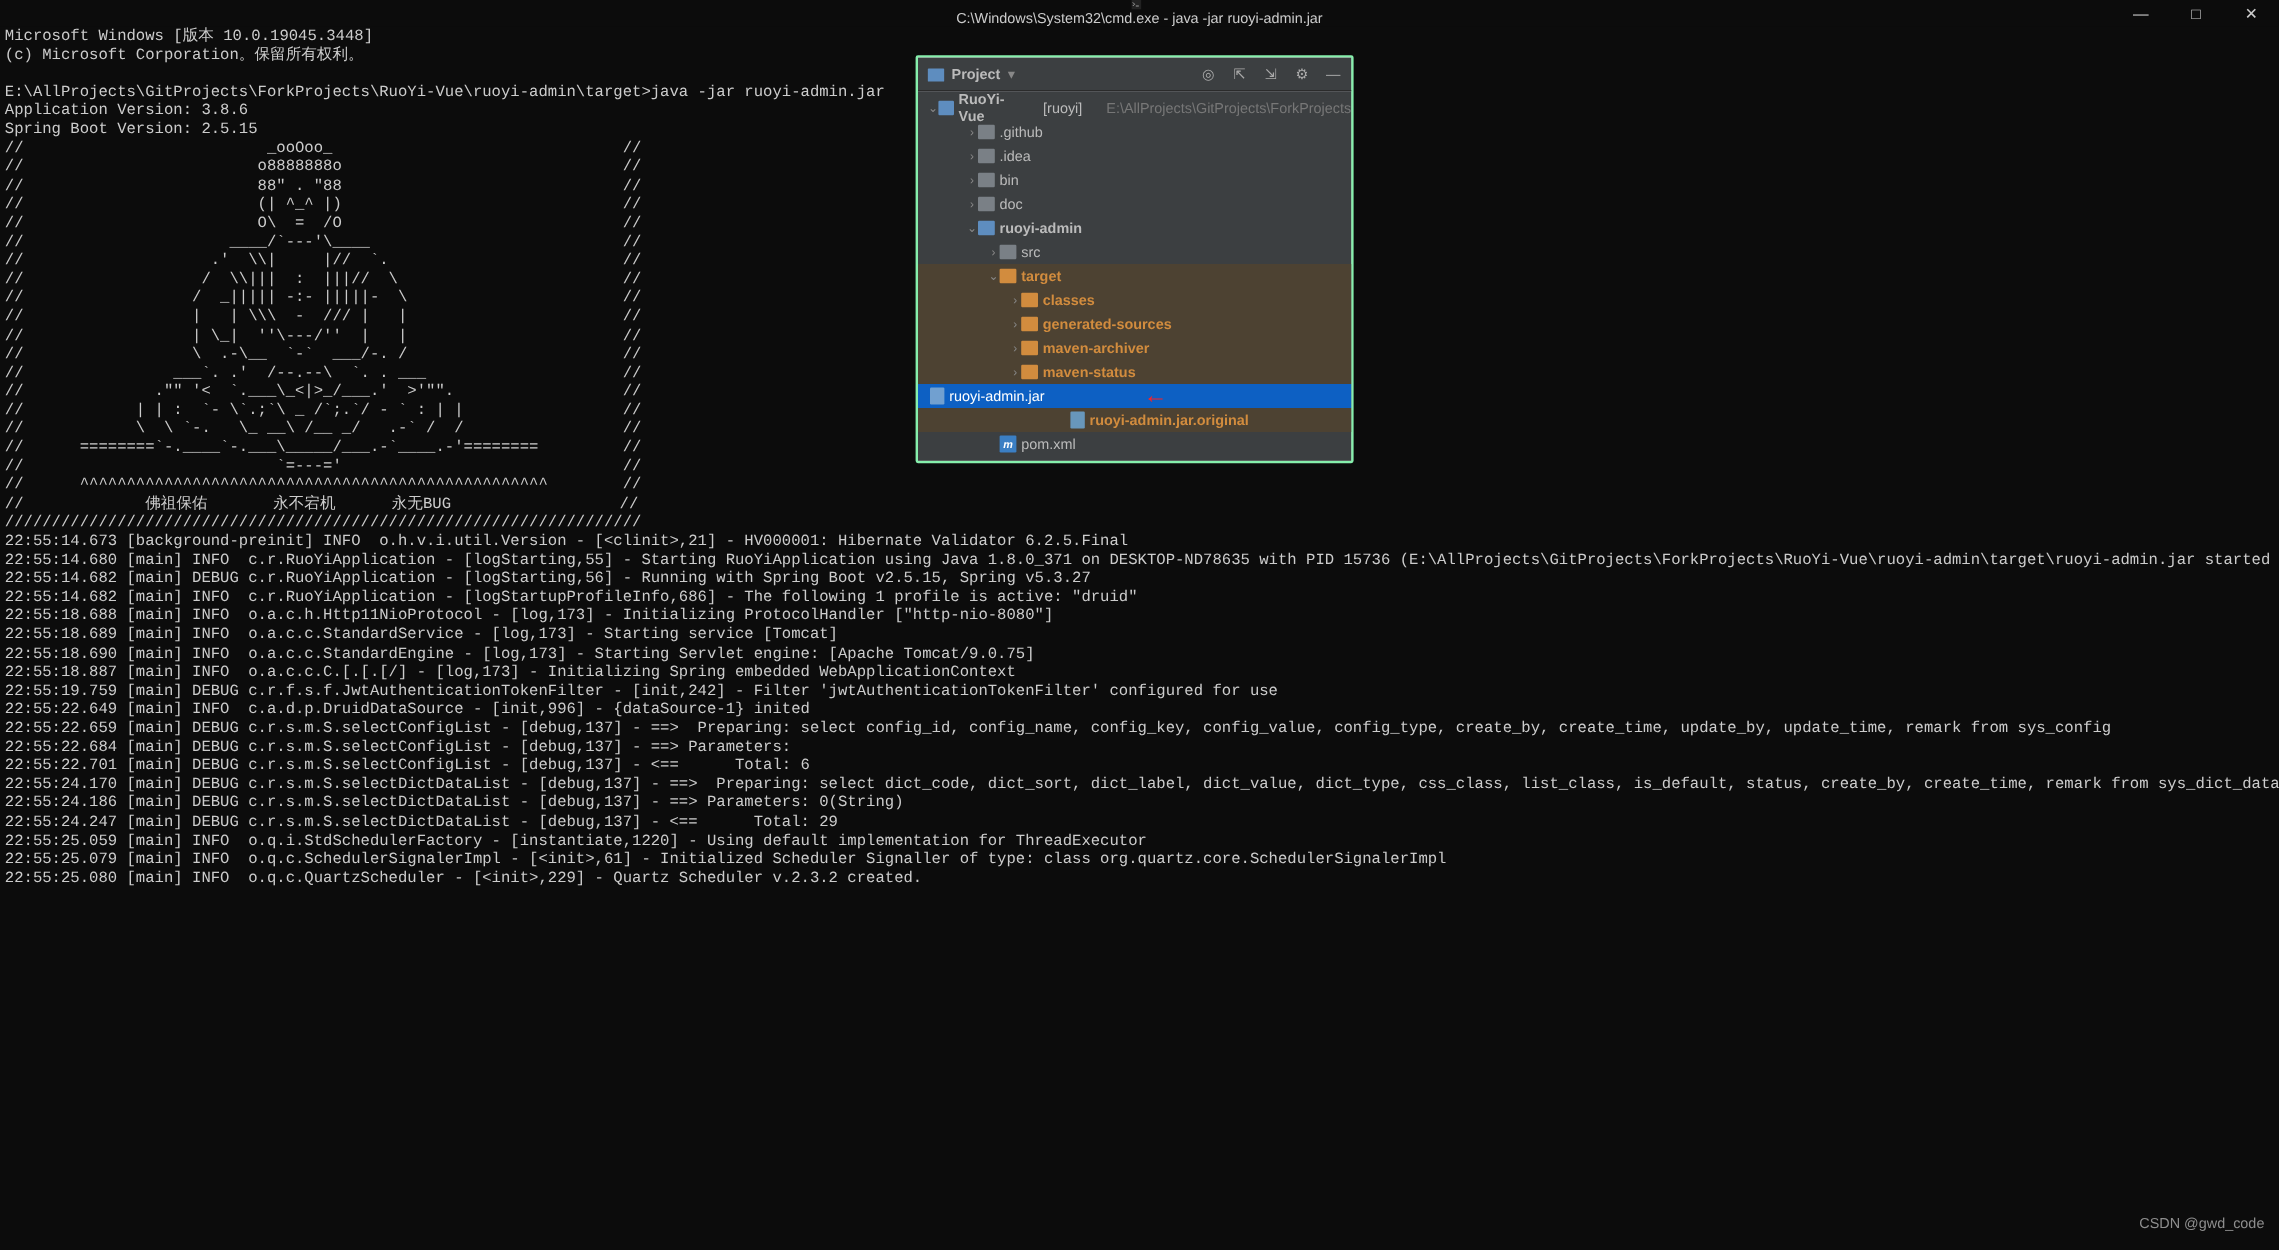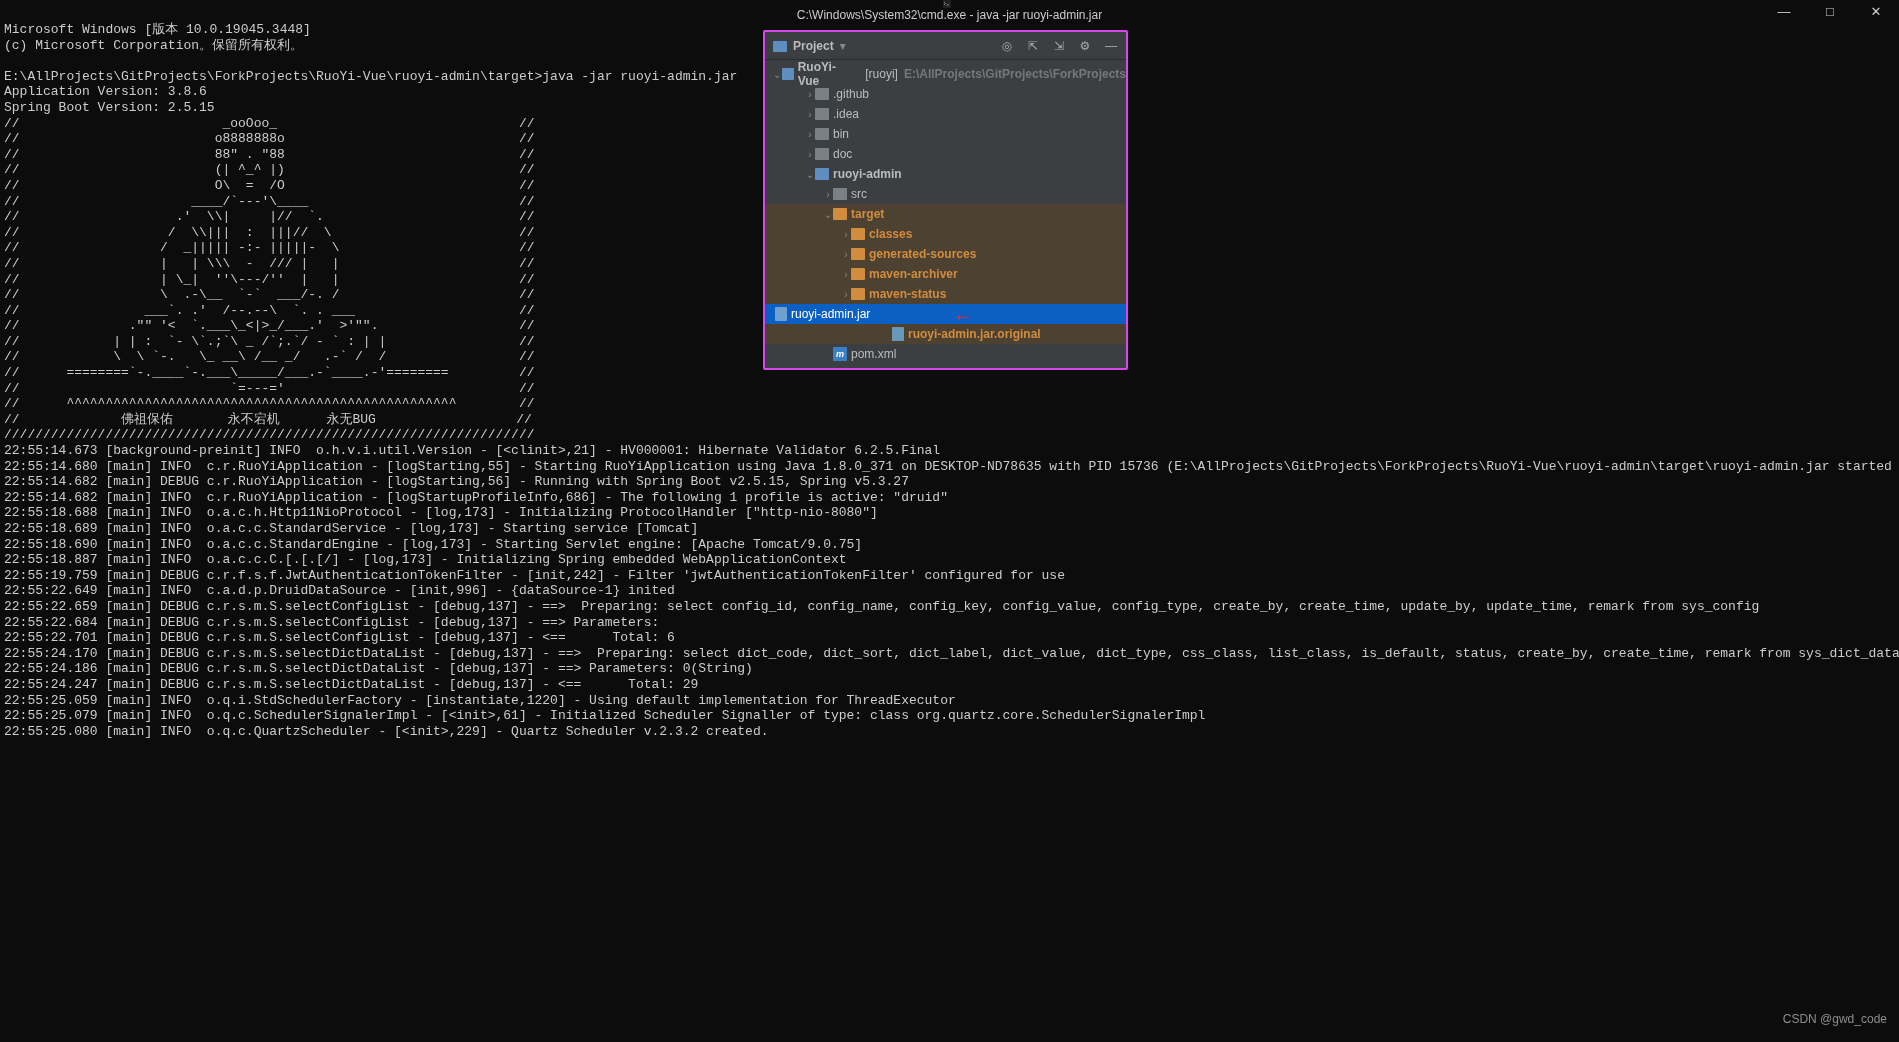--- a/index.html
+++ b/index.html
@@ -31,25 +31,25 @@
   padding:0 4px;
   white-space:pre;
   line-height:1.2;
   font-size:13px;
   letter-spacing:0;
   color:#cccccc;
 }
 
 .ide-panel {
   position:absolute;
-  top:30px;
+  top:46px;
   left:763px;
   width:365px;
   background:#ffffff;
-  border:2px solid #d946ef;
+  border:2px solid #86efac;
   border-radius:2px;
   font-family:'Segoe UI',sans-serif;
   font-size:12px;
 }
 .ide-header {
   height:28px;
   display:flex;
   align-items:center;
   padding:0 8px;
   background:#3c3f41;
@@ -68,21 +68,21 @@
 .chevron { width:10px; display:inline-block; text-align:center; color:#888; font-size:10px; }
 .folder-icon { width:14px; height:12px; display:inline-block; margin-right:4px; }
 .folder-gray { background:#7a8086; border-radius:1px; }
 .folder-orange { background:#d28c3e; border-radius:1px; }
 .folder-module { background:#5e8dbf; border-radius:1px; }
 .jar-icon { width:12px; height:14px; display:inline-block; margin-right:4px; background:#71a0d0; border-radius:1px; }
 .orig-icon { width:12px; height:14px; display:inline-block; margin-right:4px; background:#6897bb; border-radius:1px; }
 .pom-icon { width:14px; height:14px; display:inline-block; margin-right:4px; background:#3b7fc4; color:#fff; font-size:9px; font-style:italic; font-weight:bold; text-align:center; line-height:14px; border-radius:1px; }
 .tree-label.orange { color:#d28c3e;font-weight:bold; }
 .tree-label.bold { font-weight:bold; }
-.tree-path { color:#777; margin-left:6px;font-weight:bold; }
+.tree-path { color:#777; margin-left:20px; }
 .arrow-annot { position:absolute; color:#f22; font-size:20px; }
 
 .watermark { position:absolute; right:12px; bottom:16px; color:#8e8e8e; font-size:12px; font-family:'Segoe UI',sans-serif; }
 </style>
 </head>
 <body>
 
 <div class="titlebar">
   <svg class="titlebar-icon" viewBox="0 0 16 16">
       <rect width="16" height="16" fill="#222"></rect>

